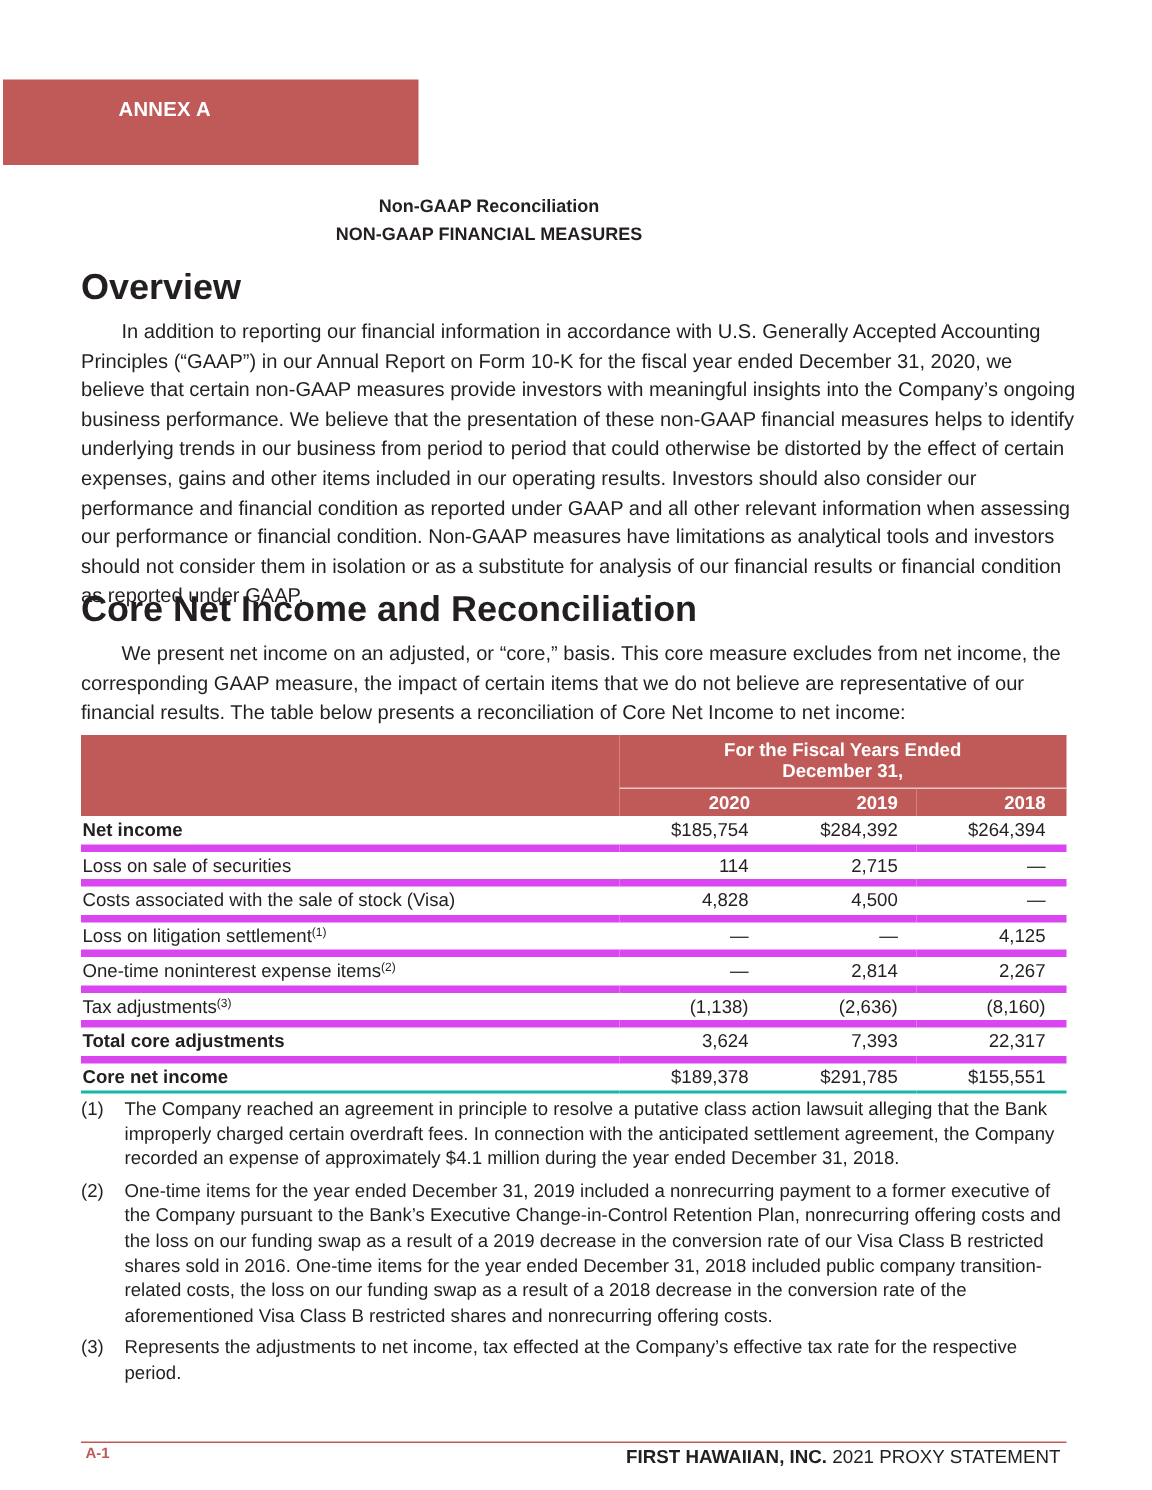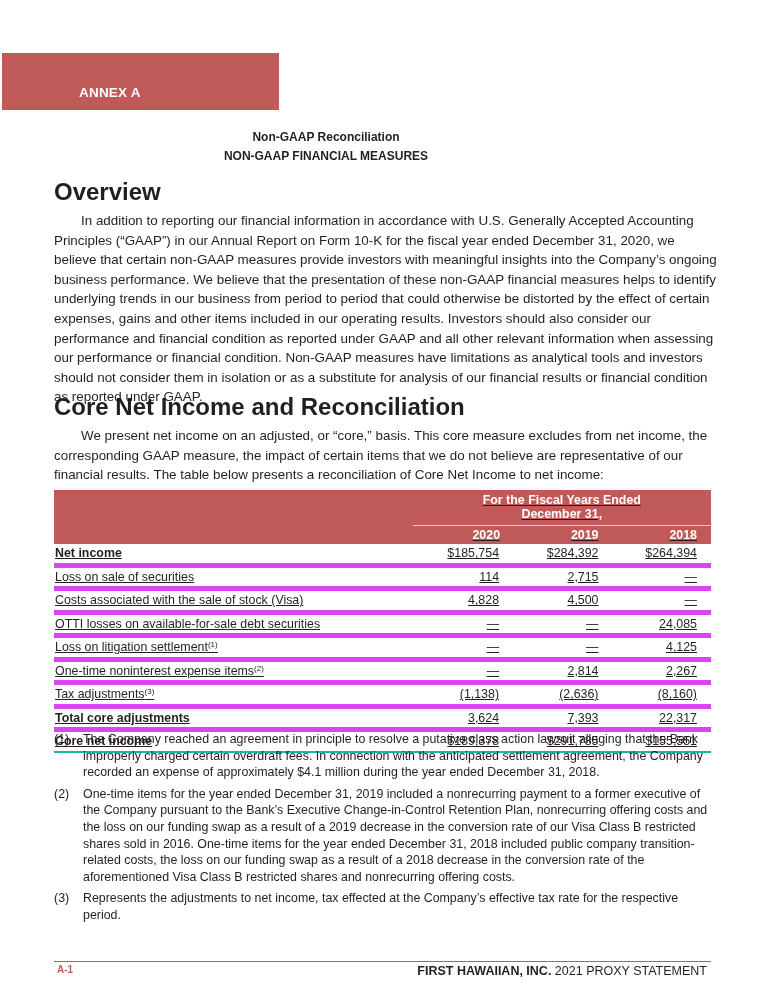--- a/index.html
+++ b/index.html
@@ -6,38 +6,38 @@
     body {
       width: 768px; height: 993px; position: relative; overflow: hidden;
       font-family: "Liberation Sans", "DejaVu Sans", sans-serif;
       color: #231f20;
     }
     .annex-banner {
       position: absolute; left: 2px; top: 53px; width: 277px; height: 57px;
       background: #c05a58;
     }
     .annex-banner span {
-      position: absolute; left: 77px; top: 32px;
+      position: absolute; left: 77px; top: 12px;
       color: #ffffff; font-weight: bold; font-size: 13.5px; letter-spacing: 0.2px;
     }
     .doc-title {
       position: absolute; left: 0; width: 652px; top: 128px;
       text-align: center; font-weight: bold; font-size: 12px; line-height: 19px;
       color: #231f20;
     }
     .section-heading {
       position: absolute; left: 54px; font-weight: bold; font-size: 24px; color: #231f20;
     }
     .para {
       position: absolute; left: 54px; width: 664px;
       font-size: 13.4px; line-height: 19.6px; color: #231f20;
       text-indent: 27px; margin: 0;
     }
     .table-wrap { position: absolute; left: 54px; top: 490px; width: 657px; }
-    table { width: 657px; border-collapse: collapse; font-size: 12.4px; text-decoration: underline; }
+    table { width: 657px; border-collapse: collapse; font-size: 12.4px; }
     thead th { background: #c05a58; color: #fff; font-weight: bold; padding: 0; }
     .th-group { text-align: center; line-height: 14px; padding-top: 3px; padding-bottom: 4px; border-bottom: 1px solid #e9c7c6; }
     .th-year { text-align: right; height: 18px; padding-right: 12px !important; }
     .th-year.c2018 { padding-right: 14px !important; }
     tbody td { height: 18.5px; border-bottom: 5px solid #d946ef; padding: 0; }
     tbody td.label { padding-left: 1px; }
     tbody td.num { text-align: right; width: 90px; }
     tbody td.num.c2020 { padding-right: 13px; text-align: right; }
     tbody td.num.c2019 { padding-right: 12px; }
     tbody td.num.c2018 { padding-right: 14px; }
@@ -101,26 +101,20 @@
           <td class="num c2019">2,715</td>
           <td class="num c2018">—</td>
         </tr>
         <tr>
           <td class="label"><span>Costs associated with the sale of stock (Visa)</span></td>
           <td class="num c2020">4,828</td>
           <td class="num c2019">4,500</td>
           <td class="num c2018">—</td>
         </tr>
         <tr>
-          <td class="label"><span>OTTI losses on available-for-sale debt securities</span></td>
-          <td class="num c2020">—</td>
-          <td class="num c2019">—</td>
-          <td class="num c2018">24,085</td>
-        </tr>
-        <tr>
           <td class="label"><span>Loss on litigation settlement</span><sup>(1)</sup></td>
           <td class="num c2020">—</td>
           <td class="num c2019">—</td>
           <td class="num c2018">4,125</td>
         </tr>
         <tr>
           <td class="label"><span>One-time noninterest expense items</span><sup>(2)</sup></td>
           <td class="num c2020">—</td>
           <td class="num c2019">2,814</td>
           <td class="num c2018">2,267</td>

